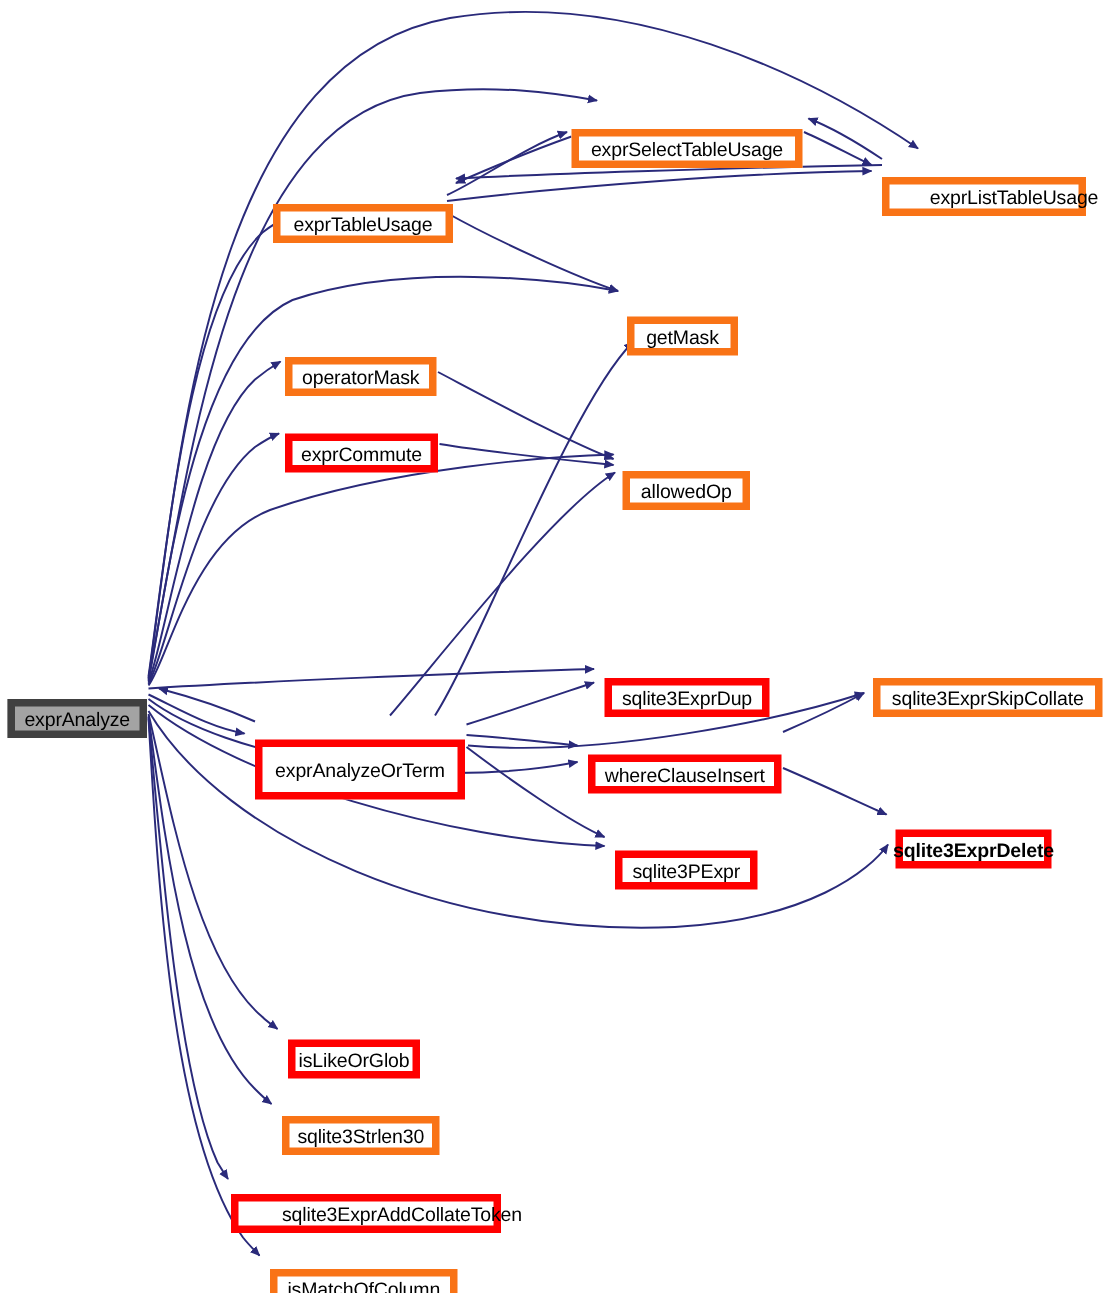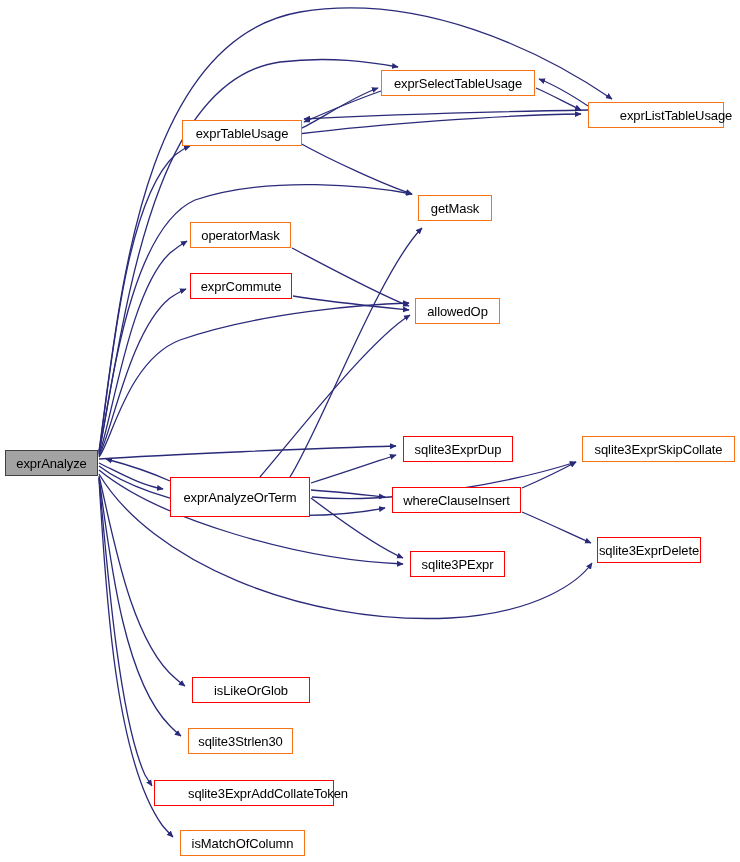--- a/index.html
+++ b/index.html
@@ -27,23 +27,24 @@
     box-sizing: border-box;
     display: flex;
     align-items: center;
     justify-content: center;
     font-family: "Liberation Sans", sans-serif;
     font-size: 13px;
     line-height: 1;
     color: #000000;
     white-space: nowrap;
     background: #ffffff;
-    border: 1px solid #f97316;
+    border: 5px solid #f97316;
     z-index: 5;
     letter-spacing: -0.1px;
+    margin-top: 16px;
   }
   .node.red {
     border-color: #ff0000;
   }
   .node.current {
     background: #a3a3a3;
     border-color: #404040;
   }
   .node-label {
     pointer-events: none;
@@ -126,27 +127,27 @@
       </div>
       <div class="node" style="left: 582px; top: 436px; width: 153px; height: 26px;">
         <span class="node-label">sqlite3ExprSkipCollate</span>
       </div>
       <div class="node red" style="left: 170px; top: 477px; width: 140px; height: 40px;">
         <span class="node-label">exprAnalyzeOrTerm</span>
       </div>
       <div class="node red" style="left: 392px; top: 487px; width: 129px; height: 26px;">
         <span class="node-label">whereClauseInsert</span>
       </div>
-      <div class="node red" style="left: 597px; top: 537px; width: 104px; height: 26px;">
+      <div class="node red" style="left: 597px; top: 537px; width: 104px; height: 26px; font-weight: bold;">
         <span class="node-label">sqlite3ExprDelete</span>
       </div>
       <div class="node red" style="left: 410px; top: 551px; width: 95px; height: 26px; text-align: center;">
         <span class="node-label">sqlite3PExpr</span>
       </div>
-      <div class="node red" style="left: 192px; top: 677px; width: 118px; height: 26px;">
+      <div class="node red" style="left: 192px; top: 677px; width: 88px; height: 26px;">
         <span class="node-label">isLikeOrGlob</span>
       </div>
       <div class="node" style="left: 188px; top: 728px; width: 105px; height: 26px;">
         <span class="node-label">sqlite3Strlen30</span>
       </div>
       <div class="node red" style="left: 154px; top: 780px; width: 180px; height: 26px; padding-left: 48px;">
         <span class="node-label">sqlite3ExprAddCollateToken</span>
       </div>
       <div class="node" style="left: 180px; top: 830px; width: 125px; height: 26px;">
         <span class="node-label">isMatchOfColumn</span>

